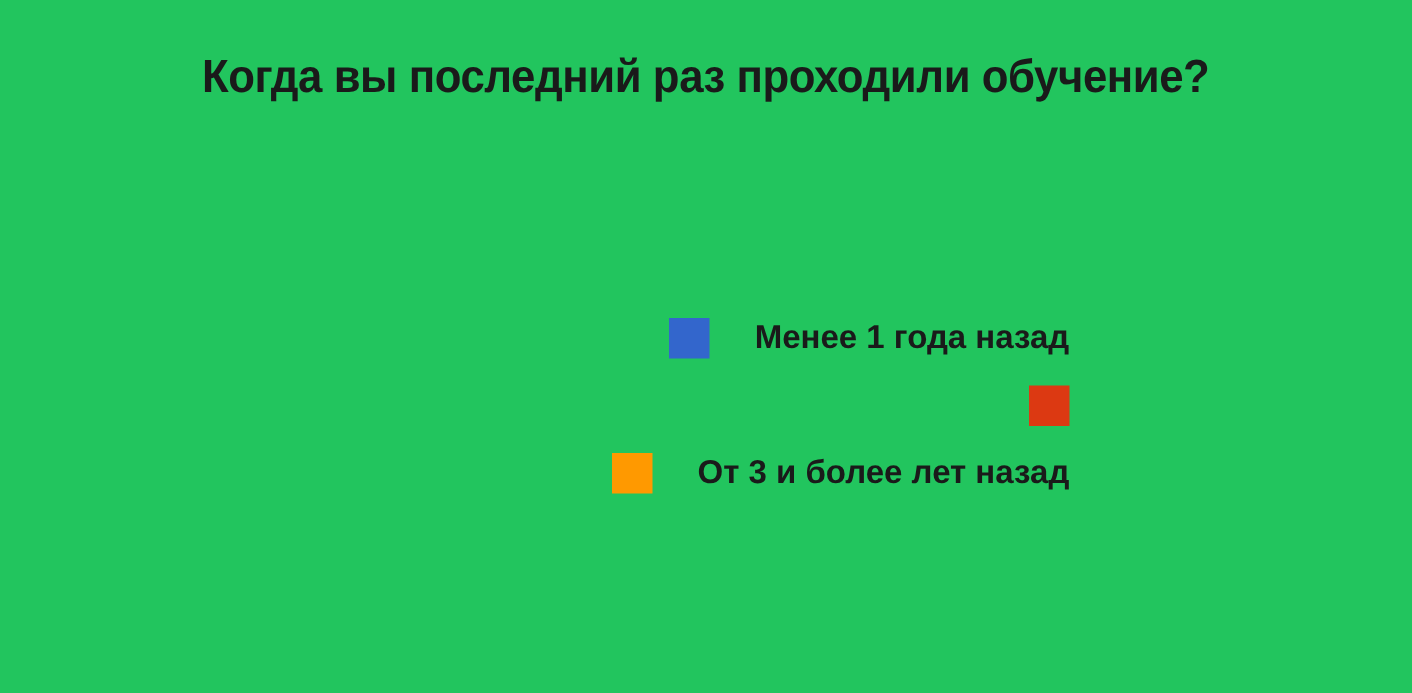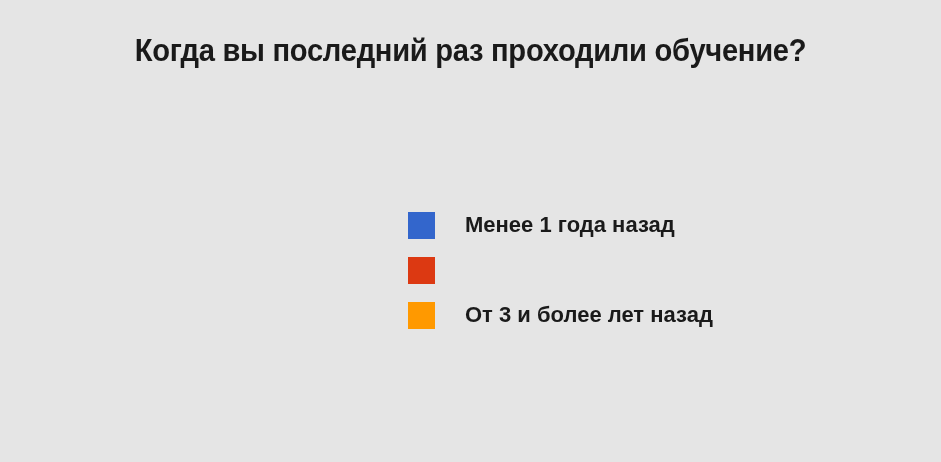--- a/index.html
+++ b/index.html
@@ -5,21 +5,21 @@
 <style>
   html, body {
     margin: 0;
     padding: 0;
     background: #ffffff;
   }
   #page {
     position: relative;
     width: 941px;
     height: 462px;
-    background: #e5e5e5;
+    background: #22c55e;
     overflow: hidden;
     font-family: "Liberation Sans", sans-serif;
   }
 
   
   #chart-title {
     position: absolute;
     left: 0;
     top: 33px;
     width: 941px;
@@ -60,20 +60,21 @@
   #legend {
     position: absolute;
     left: 408px;
     top: 210px;
   }
   .legend-row {
     display: flex;
     align-items: center;
     height: 30px;
     margin-bottom: 15px;
+    justify-content: flex-end;
   }
   .legend-row:last-child { margin-bottom: 0; }
   .legend-swatch {
     width: 27px;
     height: 27px;
     flex: 0 0 27px;
   }
   .legend-label {
     margin-left: 30px;
     font-family: "Liberation Sans", sans-serif;

